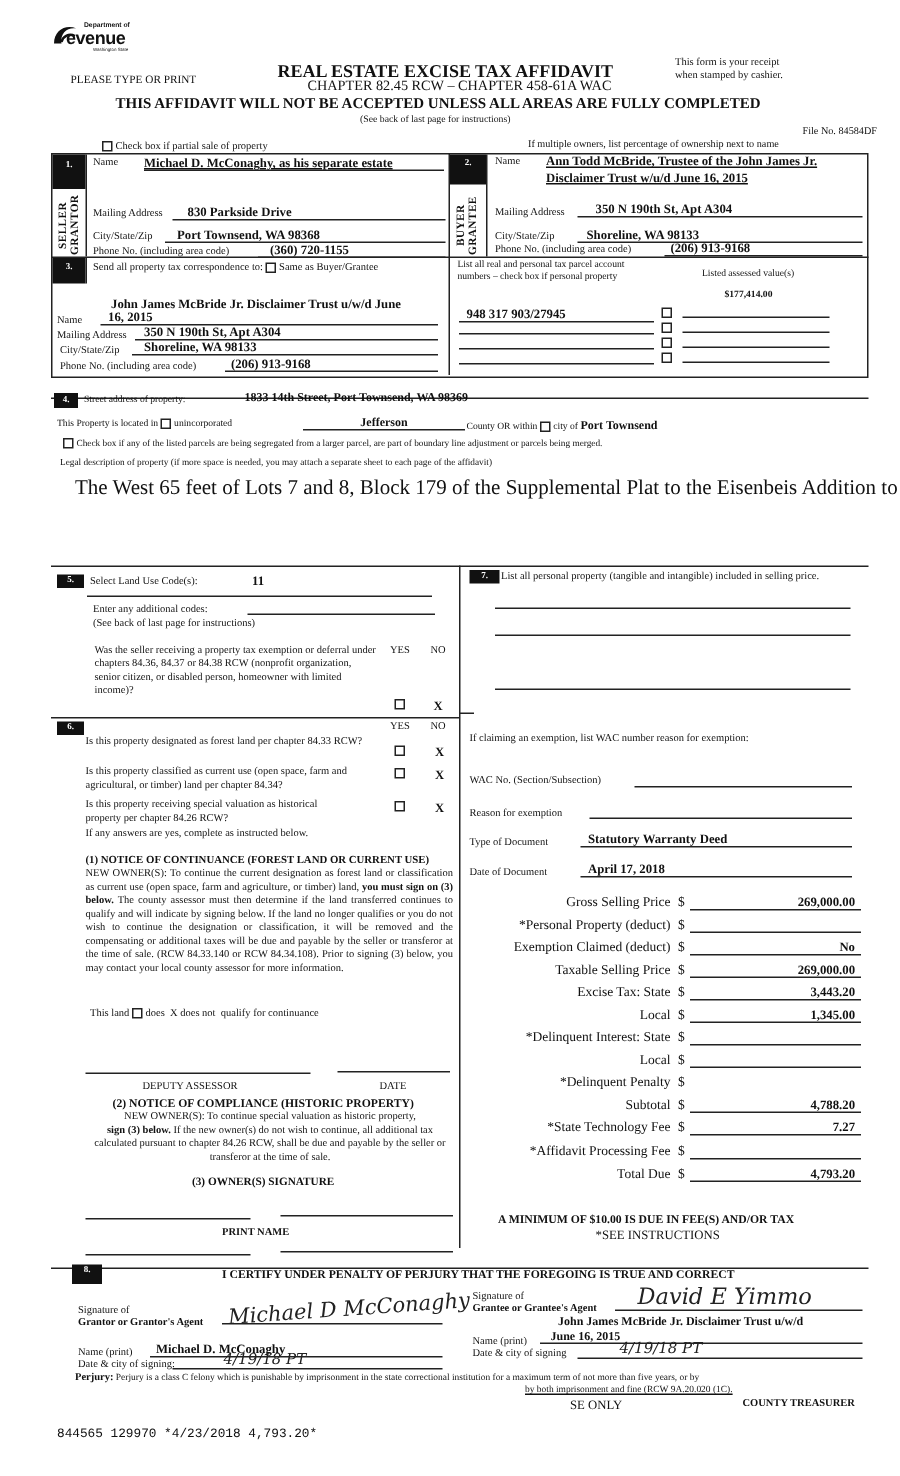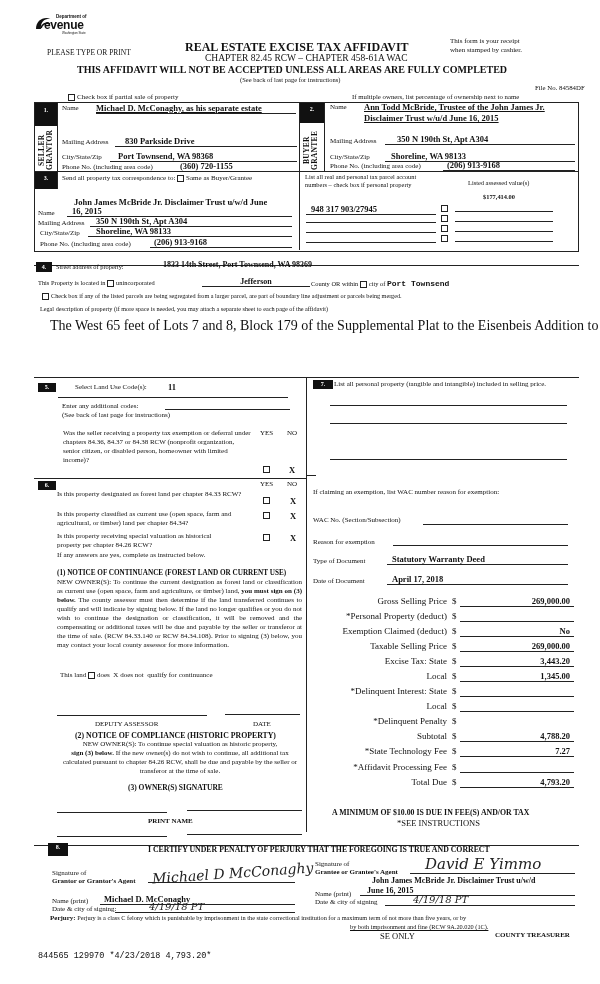--- a/index.html
+++ b/index.html
@@ -130,35 +130,35 @@
 <div class="abs tiny" style="left:56px;top:263px;">Street address of property:</div>
 <div class="abs fill" style="left:163px;top:260px;font-size:8px;">1833 14th Street, Port Townsend, WA  98369</div>
 <div class="abs tiny" style="left:38px;top:279px;white-space:nowrap;">
   <span>This Property is located in</span>
   <span class="box"></span><span>unincorporated</span>
 </div>
 <div class="abs b line" style="left:202px;top:277px;width:108px;text-align:center;font-size:8px;">Jefferson</div>
 <div class="abs tiny" style="left:311px;top:279px;white-space:nowrap;">
   <span>County OR  within</span>
   <span class="box"></span><span>city of</span>
-  <span class="b" style="font-size:8px;font-family:Liberation Mono, monospace;">Port Townsend</span>
+  <span class="b" style="font-size:8px;">Port Townsend</span>
 </div>
 <div class="abs tiny" style="left:42px;top:292px;white-space:nowrap;font-size:6.2px;">
   <span class="box"></span><span>Check box if any of the listed parcels are being segregated from a larger parcel, are part of boundary line adjustment or parcels being merged.</span>
 </div>
 <div class="abs tiny" style="left:40px;top:305px;white-space:nowrap;font-size:6.2px;">Legal description of property (if more space is needed, you may attach a separate sheet to each page of the affidavit)</div>
 <div class="abs" style="left:50px;top:319px;font-size:14px;line-height:13px;white-space:nowrap;">
   <div>The West 65 feet of Lots 7 and 8, Block 179 of the Supplemental Plat to the Eisenbeis Addition to the City of Port</div>
 </div>
 
 <div class="abs" style="left:34px;top:377px;width:545px;height:456px;border-top:1px solid #222;"></div>
 <div class="abs" style="left:306px;top:377px;width:1px;height:455px;background:#222;"></div>
 
 <div class="secnum" style="left:38px;top:383px;width:18px;height:9px;line-height:9px;">5.</div>
-<div class="abs small" style="left:60px;top:383px;margin-left:15px;">Select Land Use Code(s):</div>
+<div class="abs small" style="left:60px;top:383px;">Select Land Use Code(s):</div>
 <div class="abs fill" style="left:168px;top:382px;">11</div>
 <div class="abs line" style="left:58px;top:397px;width:230px;"></div>
 <div class="abs small" style="left:62px;top:402px;">Enter any additional codes:</div>
 <div class="abs line" style="left:165px;top:409px;width:125px;"></div>
 <div class="abs small" style="left:62px;top:411px;">(See back of last page for instructions)</div>
 <div class="abs small" style="left:260px;top:429px;">YES</div>
 <div class="abs small" style="left:287px;top:429px;">NO</div>
 <div class="abs small" style="left:63px;top:429px;width:190px;line-height:9px;">Was the seller receiving a property tax exemption or deferral under chapters 84.36, 84.37 or 84.38 RCW (nonprofit organization, senior citizen, or disabled person, homeowner with limited income)?</div>
 <span class="abs box" style="left:263px;top:466px;"></span>
 <div class="abs b" style="left:289px;top:465px;font-size:8.5px;">X</div>

